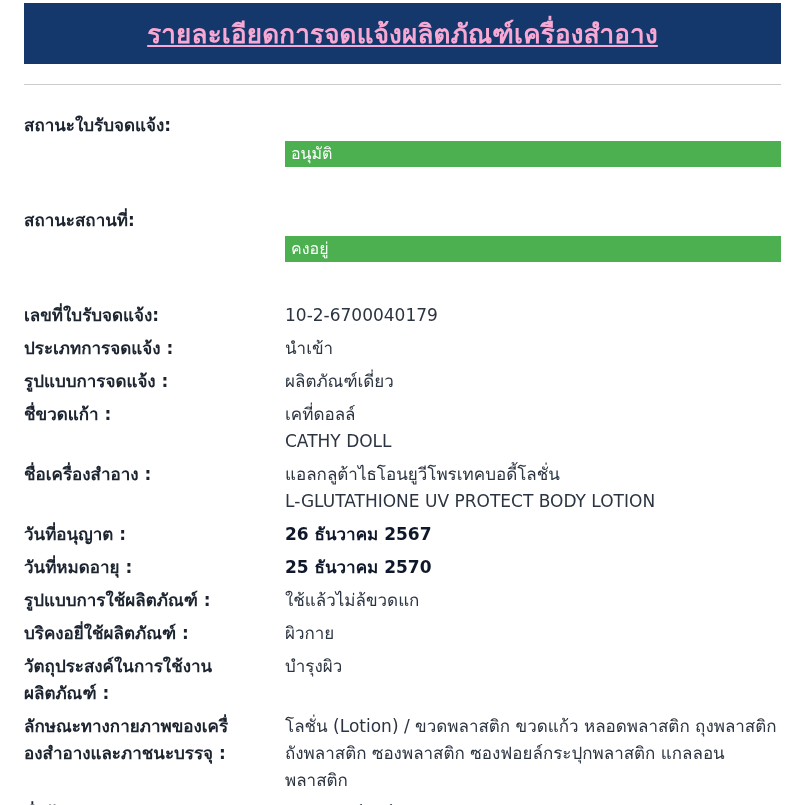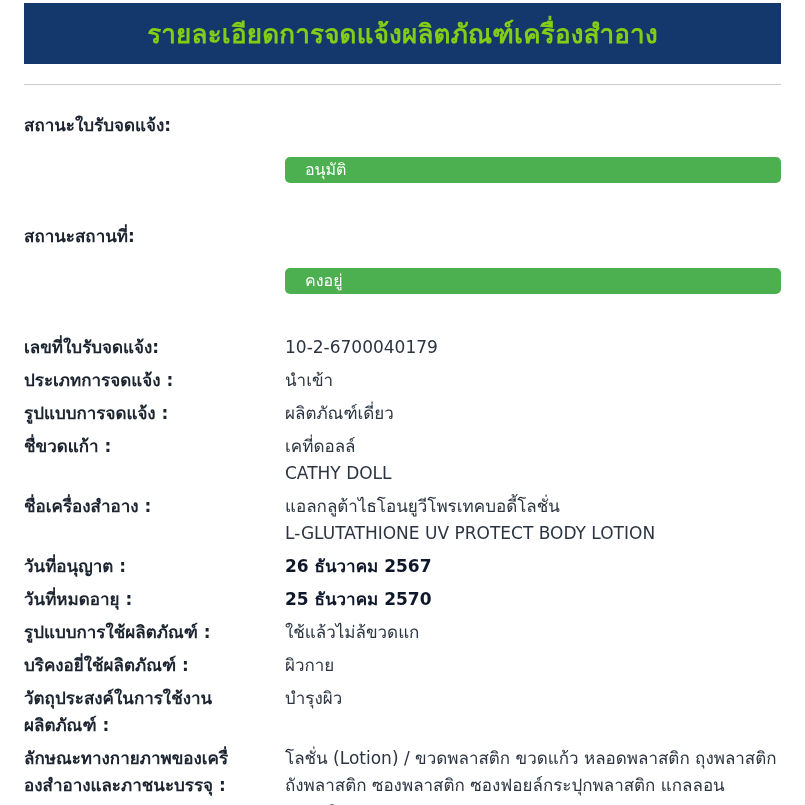--- a/index.html
+++ b/index.html
@@ -16,25 +16,26 @@
   }
   .banner {
     margin-top: 3px;
     height: 61px;
     background: var(--header-bg, #14386B);
     display: flex;
     align-items: center;
     justify-content: center;
   }
   .banner h1 {
-    color: #84cc16;
+    color: #f9a8d4;
     font-size: 26px;
     font-weight: 700;
     letter-spacing: 0.2px;
     white-space: nowrap;
+    text-decoration: underline;
   }
   .divider {
     margin-top: 20px;
     border: none;
     border-top: 1px solid #cccccc;
     height: 0;
   }
   .content {
     padding-top: 27px;
   }
@@ -63,24 +64,24 @@
   }
   .value.em {
     font-weight: 600;
     color: #0f172a;
   }
   .badge {
     display: flex;
     align-items: center;
     width: 100%;
     height: 26px;
-    margin-top: 18px;
+    margin-top: 2px;
     background: var(--badge-green, #4CAF50);
-    border-radius: 5px;
-    padding: 0 20px;
+    border-radius: 0;
+    padding: 0 6px;
     color: #ffffff;
     font-size: 16px;
     font-weight: 500;
     line-height: 26px;
   }
 </style>
 </head>
 <body>
 
 <div class="wrap">

